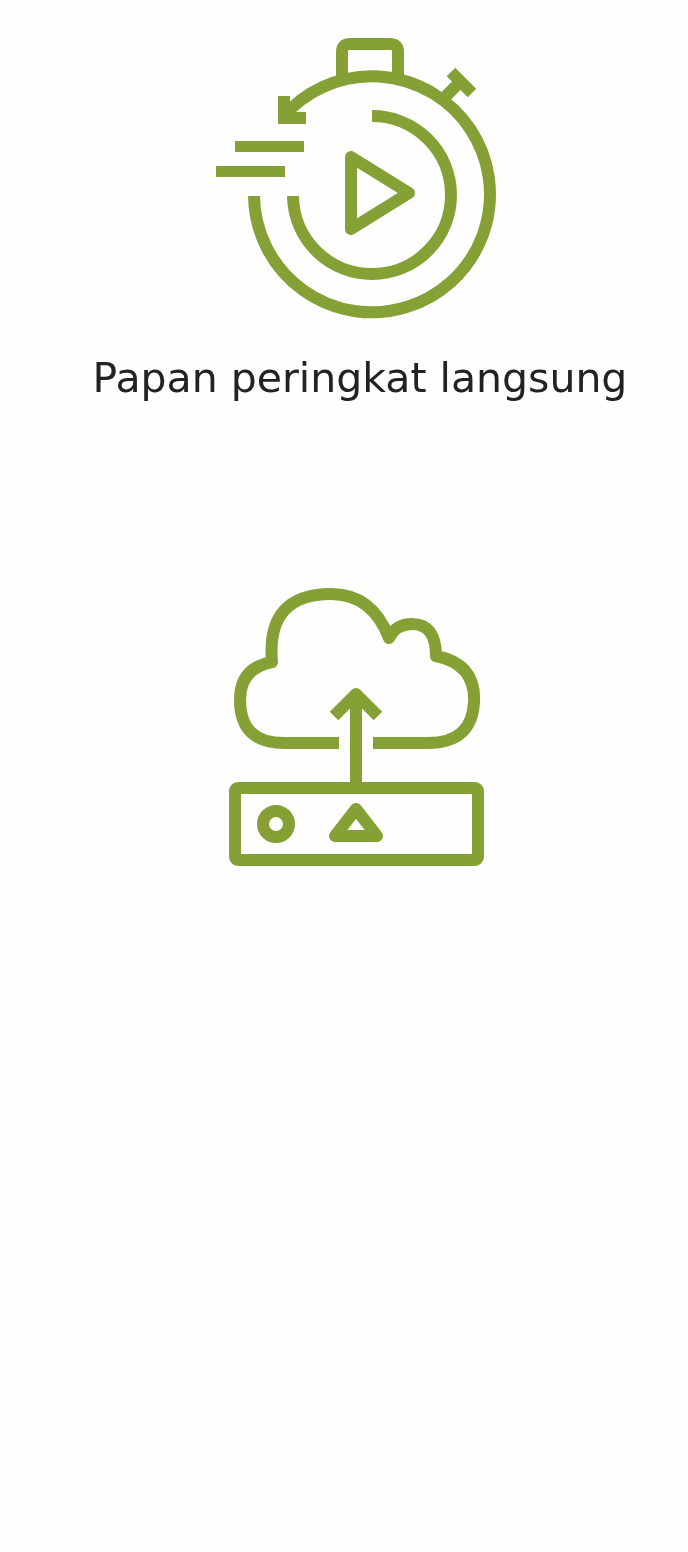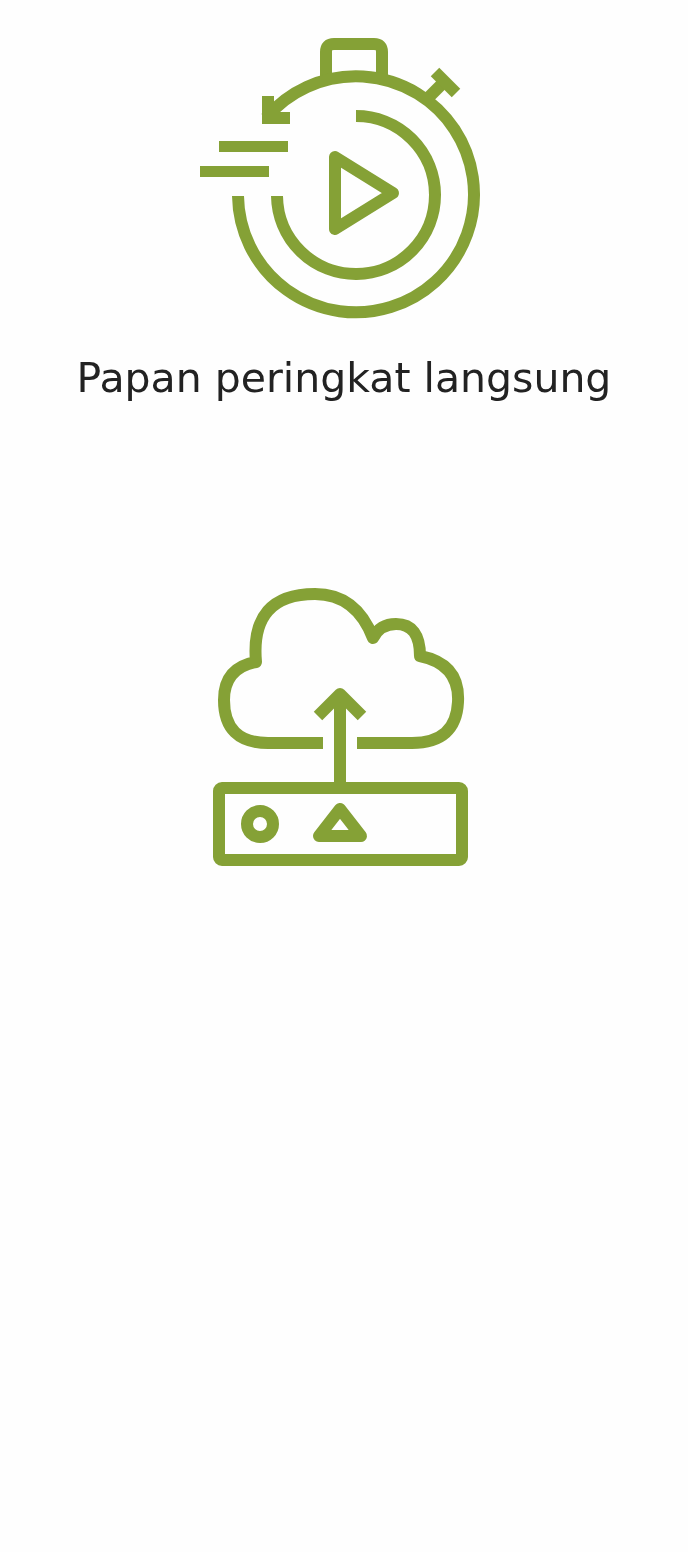--- a/index.html
+++ b/index.html
@@ -10,21 +10,21 @@
     body {
       width: 688px;
       height: 1552px;
       position: relative;
       overflow: hidden;
       font-family: "DejaVu Sans", "Liberation Sans", sans-serif;
       color: #222222;
     }
     .feature {
       position: absolute;
-      left: 0;
+      left: 16px;
       width: 637px;
       text-align: center;
     }
     .icon-wrap {
       position: absolute;
     }
     .icon-wrap svg {
       display: block;
     }
     .caption {

